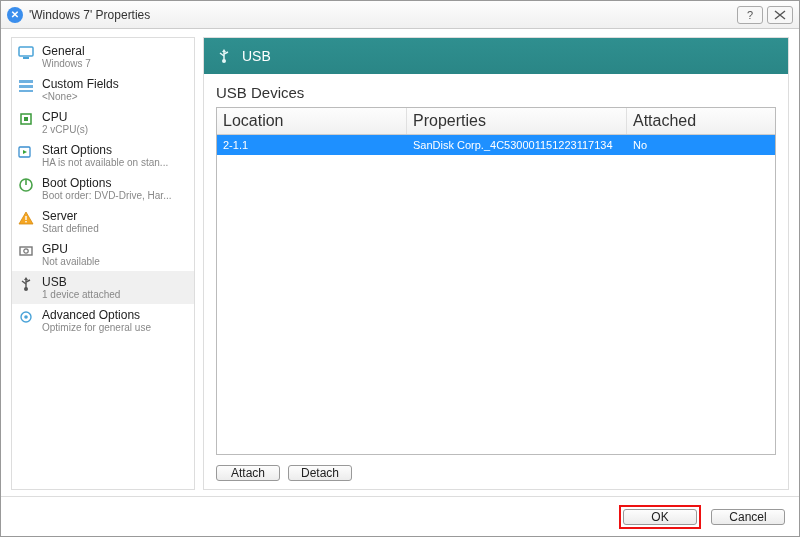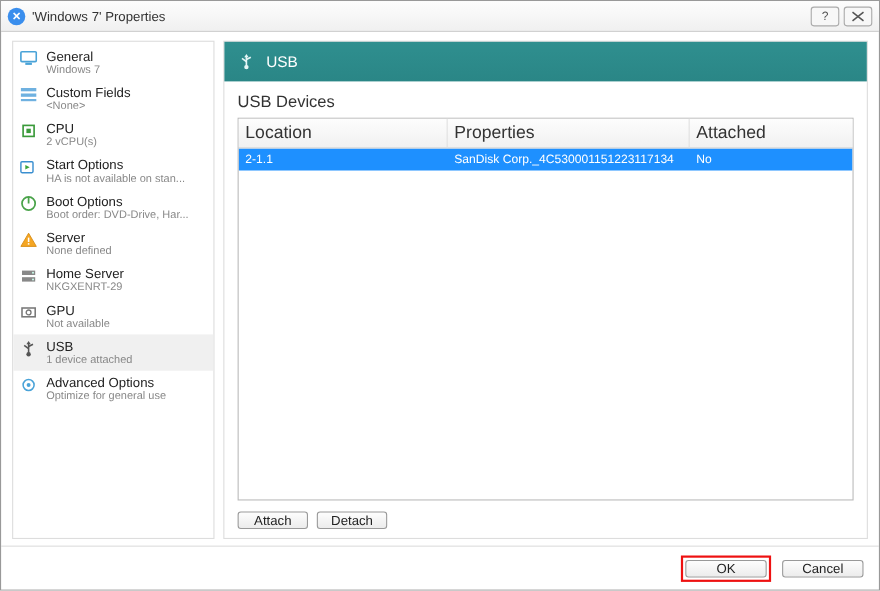--- a/index.html
+++ b/index.html
@@ -254,38 +254,24 @@
       <div class="side-item">
         <span class="s-icon">
           <svg width="16" height="16">
               <polygon points="8,2 15,14 1,14" fill="#f5a623" stroke="#d68a10" stroke-width="0.8"></polygon>
               <rect x="7.3" y="6" width="1.4" height="4" fill="#fff"></rect>
               <rect x="7.3" y="11" width="1.4" height="1.4" fill="#fff"></rect>
             </svg>
         </span>
         <span class="s-text">
           <div class="s-label">Server</div>
-          <div class="s-sub">None defined</div>
-        </span>
-      </div>
-
-      <div class="side-item">
-        <span class="s-icon">
-          <svg width="16" height="16">
-              <rect x="2" y="3" width="12" height="4" fill="#888"></rect>
-              <rect x="2" y="9" width="12" height="4" fill="#888"></rect>
-              <circle cx="12" cy="5" r="0.9" fill="#cfe"></circle>
-              <circle cx="12" cy="11" r="0.9" fill="#cfe"></circle>
-            </svg>
-        </span>
-        <span class="s-text">
-          <div class="s-label">Home Server</div>
-          <div class="s-sub">NKGXENRT-29</div>
-        </span>
-      </div>
+          <div class="s-sub">Start defined</div>
+        </span>
+      </div>
+
 
       <div class="side-item">
         <span class="s-icon">
           <svg width="16" height="16">
               <rect x="2" y="4" width="12" height="8" fill="none" stroke="#777" stroke-width="1.4"></rect>
               <circle cx="8" cy="8" r="2.2" fill="none" stroke="#777" stroke-width="1.2"></circle>
             </svg>
         </span>
         <span class="s-text">
           <div class="s-label">GPU</div>

